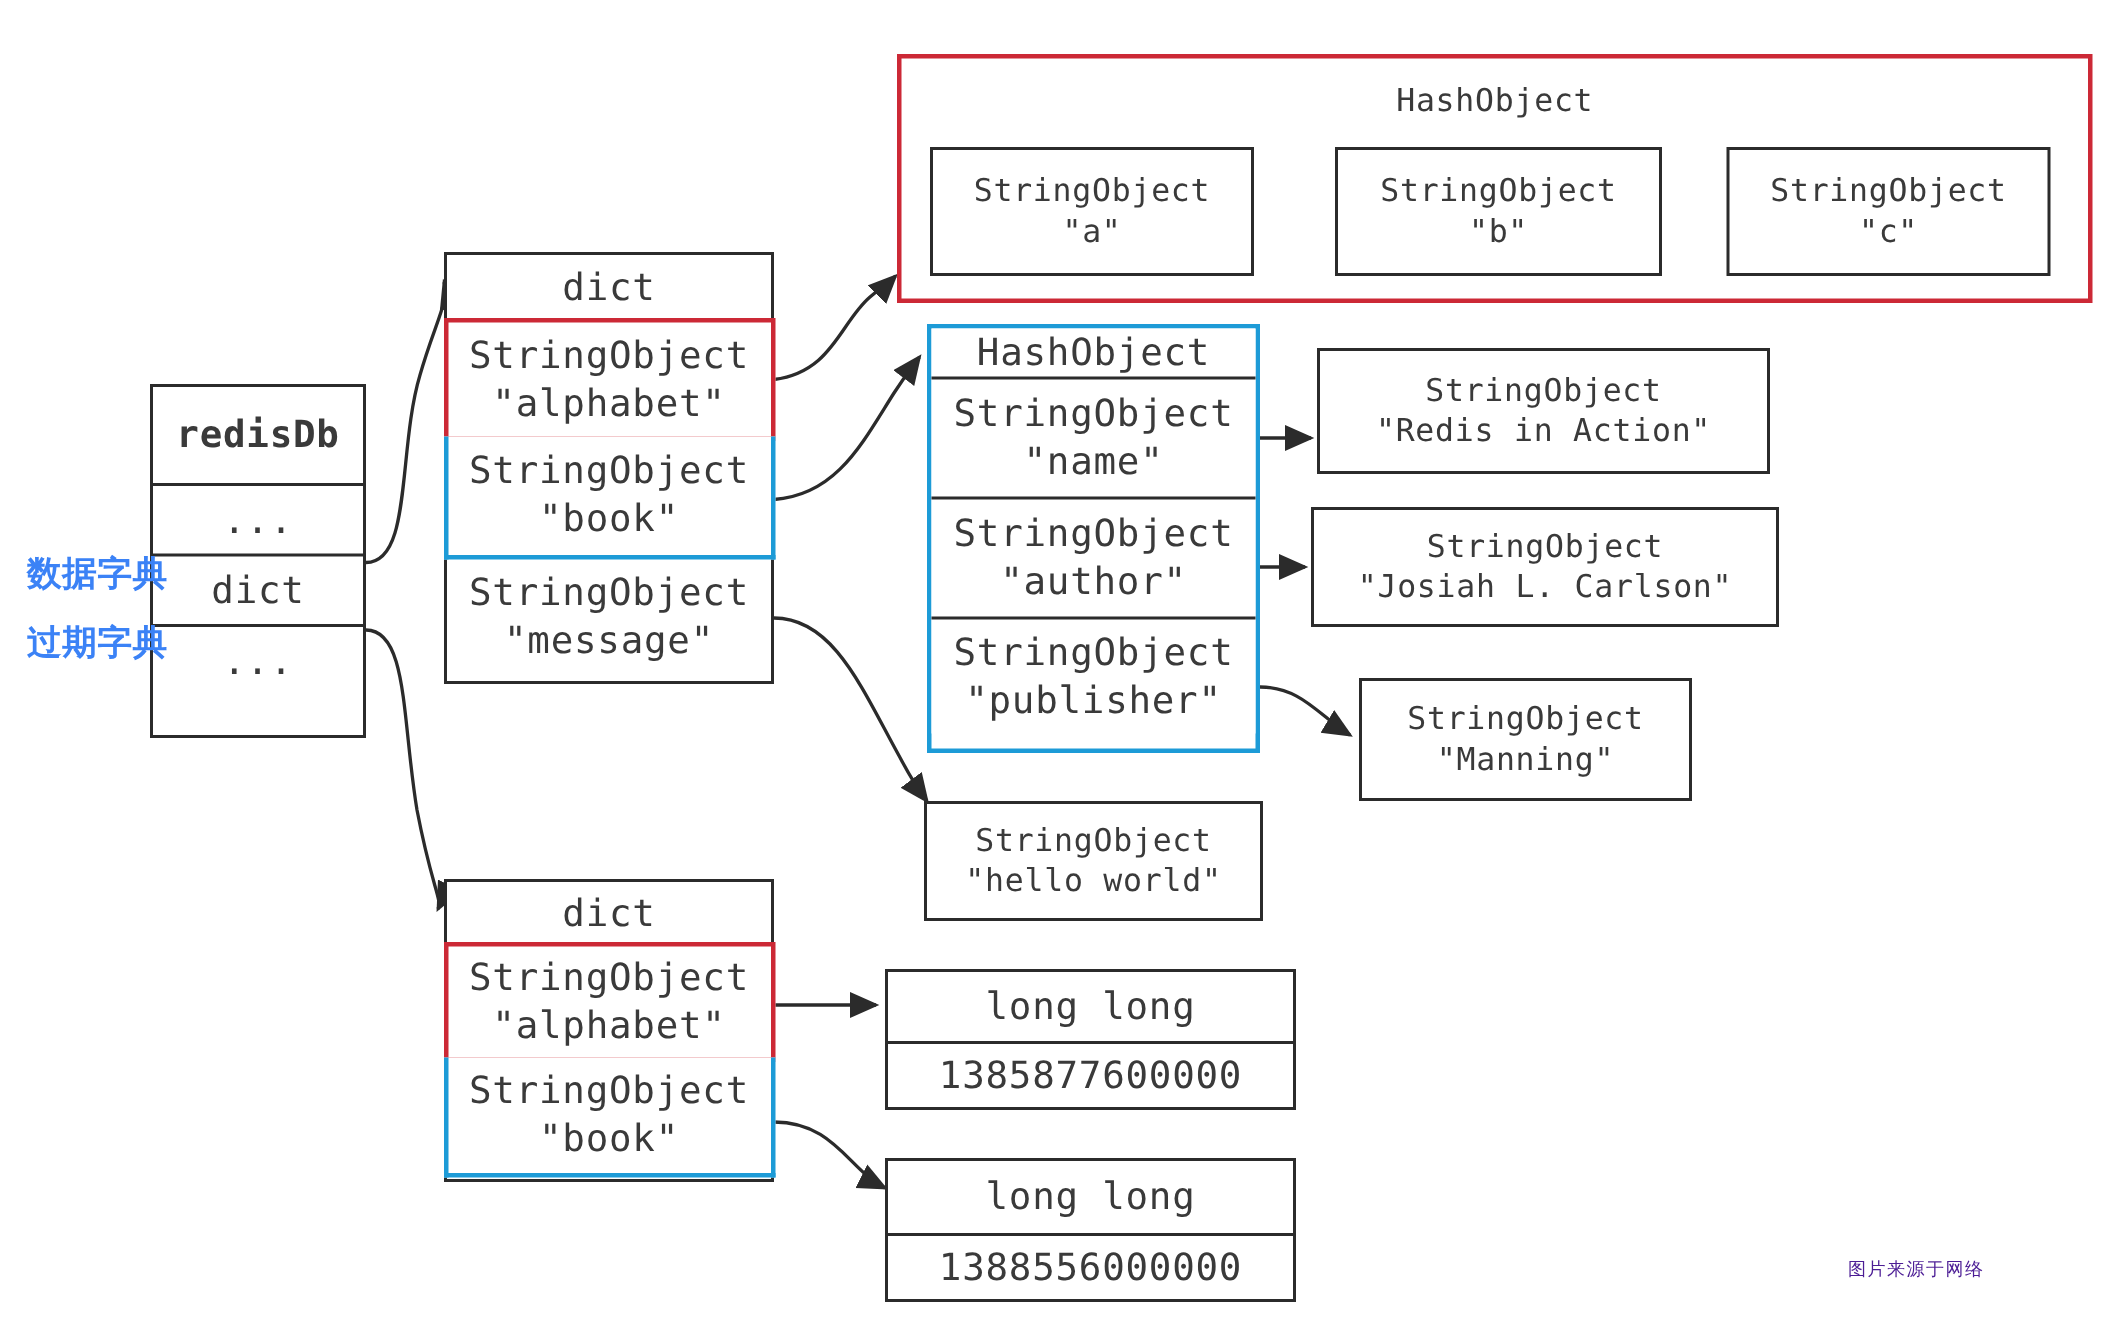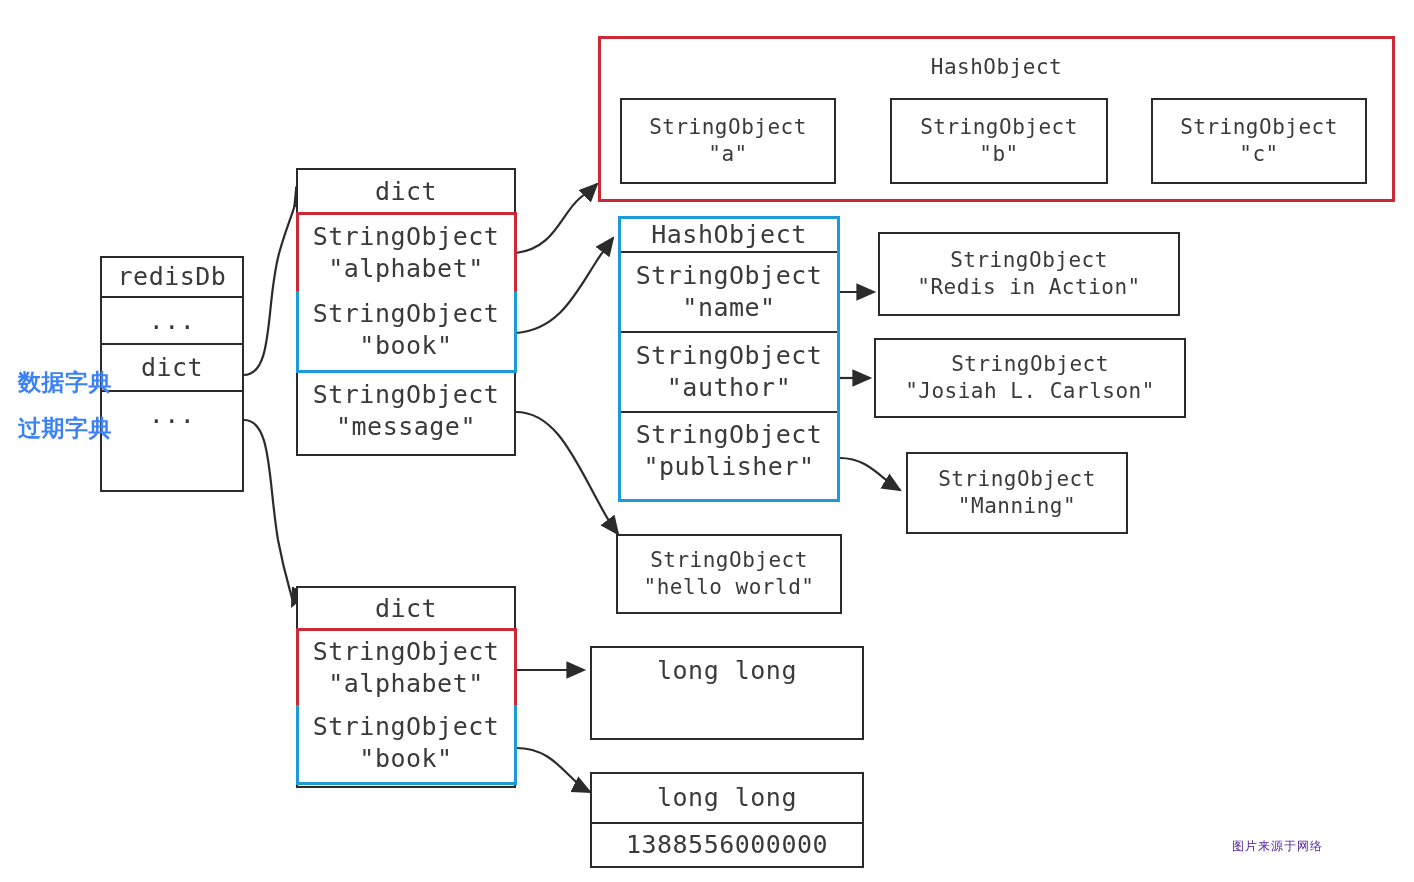--- a/index.html
+++ b/index.html
@@ -147,21 +147,21 @@
     <path d="M840,458 C868,458 880,478 900,490" fill="none" stroke="#2b2b2b" stroke-width="2.2" marker-end="url(#ah)"></path>
 
     <path d="M516,670 L584,670" fill="none" stroke="#2b2b2b" stroke-width="2.2" marker-end="url(#ah)"></path>
     <path d="M516,748 C556,748 566,780 590,792" fill="none" stroke="#2b2b2b" stroke-width="2.2" marker-end="url(#ah)"></path>
   </svg>
 
   <div class="cn-label" style="left:18px; top:367px;">数据字典</div>
   <div class="cn-label" style="left:18px; top:413px;text-align:center;">过期字典</div>
 
   <div class="box" style="left:100px; top:256px; width:144px; height:236px;">
-    <div class="cell" style="height:38px;">redisDb</div>
+    <div class="cell" style="height:64px;font-weight:bold;">redisDb</div>
     <div class="cell" style="height:47px;">...</div>
     <div class="cell" style="height:47px;">dict</div>
     <div class="cell" style="height:47px;">...</div>
   </div>
 
   <div class="box" style="left:296px; top:168px; width:220px; height:288px;">
     <div class="cell" style="height:44px;">dict</div>
     <div class="cell red-row" style="height:82px;">
       <span class="line2">StringObject</span>
       <span class="line2">"alphabet"</span>
@@ -233,20 +233,21 @@
       <span class="line2">"alphabet"</span>
     </div>
     <div class="cell blue-row" style="height:80px;">
       <span class="line2">StringObject</span>
       <span class="line2">"book"</span>
     </div>
   </div>
 
   <div class="box" style="left:590px; top:646px; width:274px; height:94px;">
     <div class="cell" style="height:46px;">long long</div>
+    <div class="cell" style="height:44px;">1385877600000</div>
   </div>
   <div class="box" style="left:590px; top:772px; width:274px; height:96px;">
     <div class="cell" style="height:48px;">long long</div>
     <div class="cell" style="height:44px;">1388556000000</div>
   </div>
 
   <div class="watermark" style="left:1232px; top:838px;">图片来源于网络</div>
 
 </div>
 

